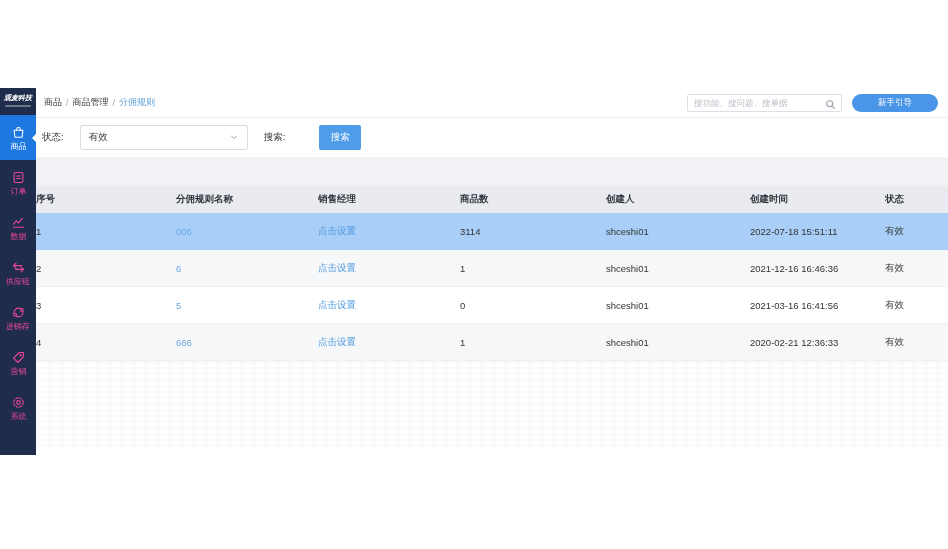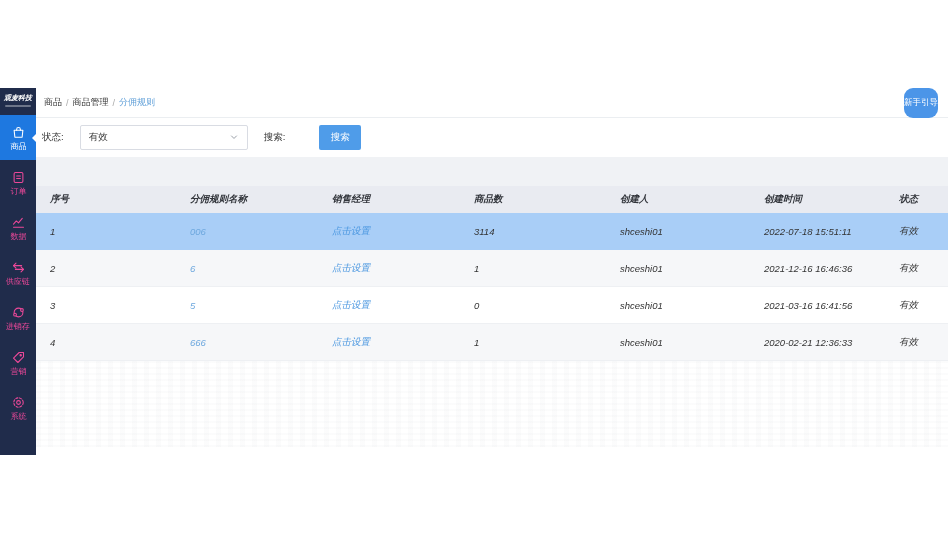--- a/index.html
+++ b/index.html
@@ -30,41 +30,41 @@
   .breadcrumb .sep { color:#aaa; }
   .breadcrumb .current { color:#5f9fd8; }
   .topbar-right { margin-left:auto; display:flex; align-items:center; gap:10px; }
   .global-search { position:relative; width:155px; height:18px; border:1px solid #dcdfe6; border-radius:2px;
                    display:flex; align-items:center; background:#fff; }
   .global-search input { border:0; outline:0; width:100%; height:100%; padding:0 20px 0 6px;
                          font-size:8.5px; color:#333; background:transparent;
                          font-family:"Liberation Sans", sans-serif; }
   .global-search input::placeholder { color:#b9bec7; }
   .global-search .mag { position:absolute; right:4px; top:2px; width:13px; height:13px; }
-  .guide-btn { height:30px; padding:0 0; border:0; border-radius:9px; background:#4b95e8; color:#fff;
+  .guide-btn { height:18px; padding:0 26px; border:0; border-radius:9px; background:#4b95e8; color:#fff;
                font-size:8.5px; display:flex; align-items:center; cursor:pointer;
                font-family:Liberation Serif, serif; }
 
   .filterbar { height:39px; flex-shrink:0; display:flex; align-items:center; padding-left:6px; gap:16px; }
   .f-label { font-size:9.5px; color:#333; white-space:nowrap; }
   .select { width:168px; height:25px; border:1px solid #d9dce3; border-radius:2px; background:#fff;
             display:flex; align-items:center; justify-content:space-between; padding:0 8px;
             font-size:9.5px; color:#333; cursor:pointer; }
   .select svg { width:10px; height:10px; }
   .filter-input { width:170px; height:25px; border:1px solid #d9dce3; border-radius:2px; padding:0 8px;
                   font-size:9px; color:#333; outline:0; font-family:"Liberation Sans", sans-serif; }
   .filter-input::placeholder { color:#bcc1ca; }
   .search-btn { width:42px; height:25px; margin-left:18px; border:0; border-radius:2px; background:#4f9ce9;
                 color:#fff; font-size:9.5px; cursor:pointer; font-family:"Liberation Sans", sans-serif; }
 
   .gap-band { height:29px; flex-shrink:0; background:#f0f2f5; }
 
   
   .grid-row { display:grid; grid-template-columns:140px 142px 142px 146px 144px 135px 1fr; align-items:center; }
-  .grid-row > div { padding-left:14px; overflow:hidden; white-space:nowrap;font-style:italic; }
+  .grid-row > div { overflow:hidden; white-space:nowrap; }
   .thead { height:27px; background:#e9ebf1; font-size:9.5px; font-weight:bold; color:#32353b; flex-shrink:0; }
   .trow { height:37px; font-size:9.5px; color:#333; background:#fff; border-bottom:1px solid #eef0f3;
           flex-shrink:0; cursor:pointer; }
   .trow.alt { background:#f6f7f9; }
   .trow.hl { background:#a9cef7; border-bottom-color:#a9cef7; }
   .link-name { color:#6ea8de; cursor:pointer; }
   .link-action { color:#4a97e0; cursor:pointer; }
 
   .below-table { flex:1; background:#fff;
     background-image:
@@ -164,20 +164,29 @@
 
     <div class="topbar">
       <div class="breadcrumb">
         <span>商品</span>
         <span class="sep">/</span>
         <span>商品管理</span>
         <span class="sep">/</span>
         <span class="current">分佣规则</span>
       </div>
       <div class="topbar-right">
+        <div class="global-search">
+          <input type="text" placeholder="搜功能、搜问题、搜单据" style="">
+          <span class="mag">
+            <svg viewBox="0 0 24 24" fill="none" stroke="#9aa0a8" stroke-width="2" stroke-linecap="round">
+                <circle cx="10.5" cy="10.5" r="5.5"></circle>
+                <path d="M14.8 14.8l4.5 4.5"></path>
+              </svg>
+          </span>
+        </div>
         <button class="guide-btn">新手引导</button>
       </div>
     </div>
 
     <div class="filterbar">
       <span class="f-label">状态:</span>
       <div class="select">
         <span>有效</span>
         <span>
           <svg viewBox="0 0 24 24" fill="none" stroke="#9aa0a8" stroke-width="2.4" stroke-linecap="round" stroke-linejoin="round">

